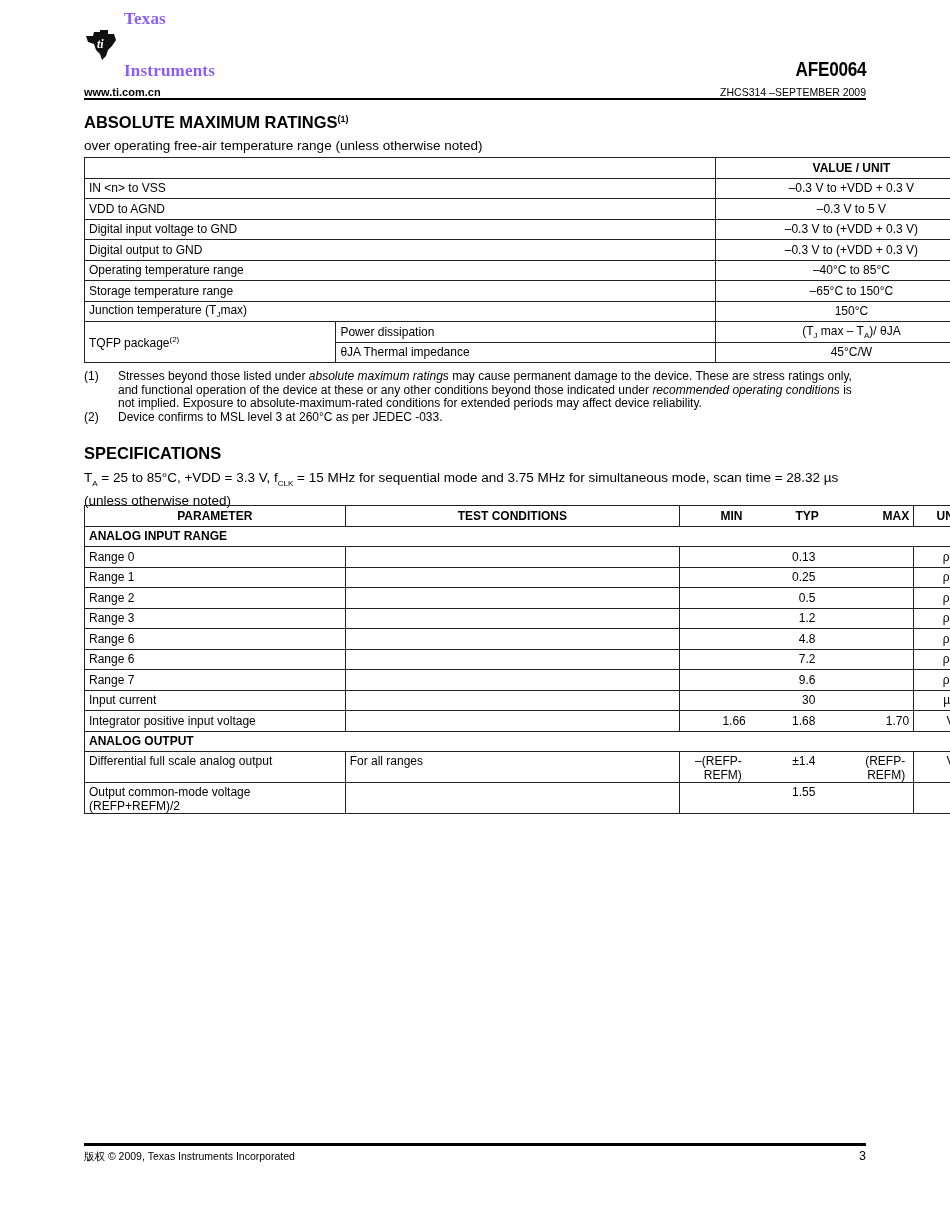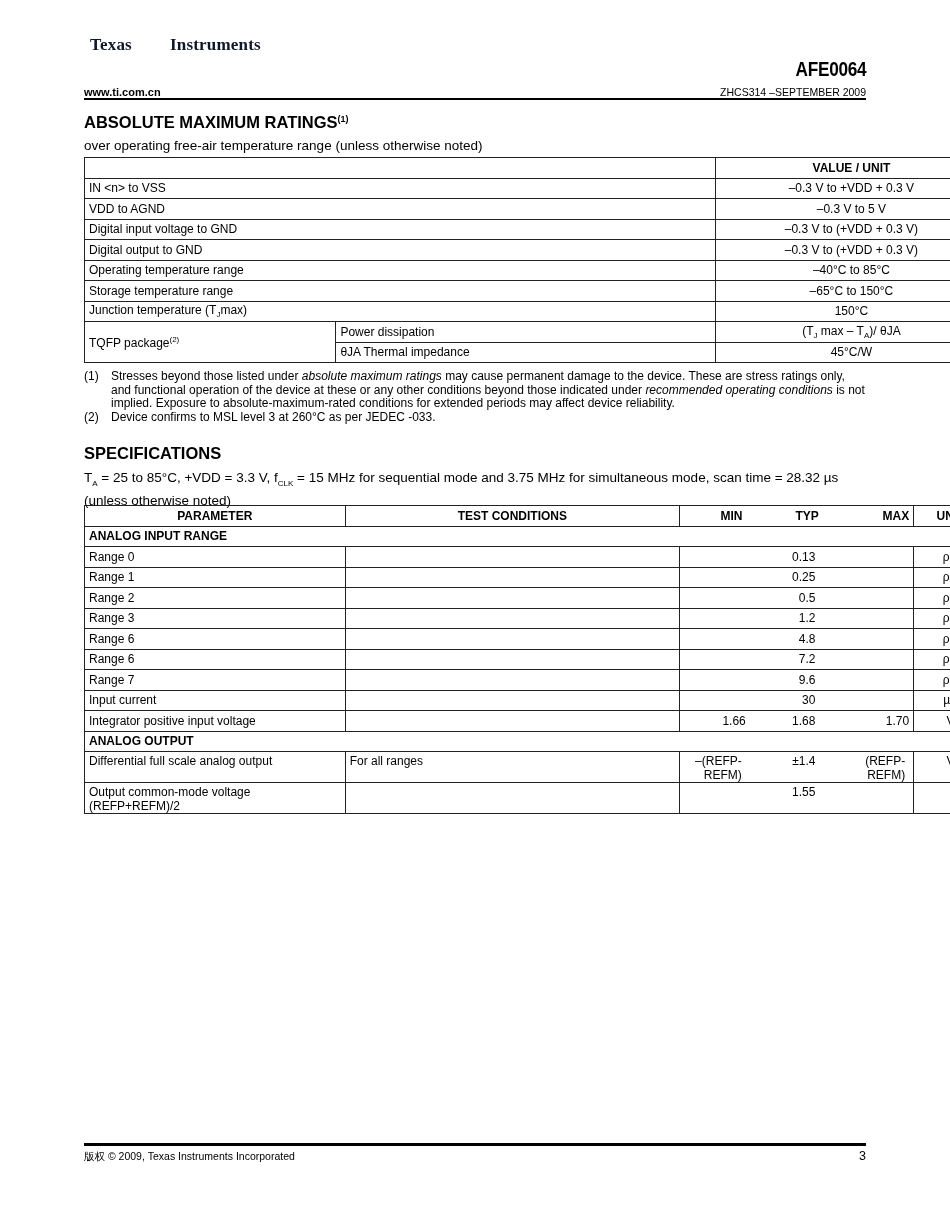--- a/index.html
+++ b/index.html
@@ -2,21 +2,21 @@
 <html><head>
 <meta charset="utf-8">
 <style>
   html, body { margin: 0; padding: 0; background: #ffffff; }
   body { width: 950px; height: 1230px; position: relative; font-family: "Liberation Sans", sans-serif; color: #000; overflow: hidden; }
   .abs { position: absolute; }
 
   
   .logo { left: 84px; top: 26px; width: 150px; height: 38px; display: flex; align-items: center; }
   .logo-mark { width: 34px; height: 34px; margin-right: 6px; }
-  .logo-text { display: flex; flex-direction: row; font-family: "Liberation Serif", serif; font-weight: bold; line-height: 13px; color: #0f172a; letter-spacing: 0.2px; gap: 38px; }
+  .logo-text { display: flex; flex-direction: column; font-family: "Liberation Serif", serif; font-weight: bold; line-height: 13px; color: #8b5cf6; letter-spacing: 0.2px; gap: 38px; }
   .logo-text .l1 { font-size: 14px; }
   .logo-text .l2 { font-size: 14px; }
   .logo-text .big { font-size: 17px; }
   .doc-id { right: 84px; top: 58px; font-size: 20px; font-weight: bold; font-family: "Liberation Sans", sans-serif; transform: scaleX(0.86); transform-origin: right center; letter-spacing: -0.3px; }
   .site { left: 84px; top: 86px; font-size: 11px; font-weight: bold; text-align: right; }
   .docnum { right: 84px; top: 86px; font-size: 10.5px; }
   .rule-top { left: 84px; top: 98px; width: 782px; height: 2px; background: #000; }
 
   h2.sec { position: absolute; margin: 0; font-size: 16.5px; font-weight: bold; left: 84px; }
   h2.sec sup { font-size: 9px; vertical-align: super; }
@@ -26,21 +26,21 @@
   table.grid td, table.grid th { border: 1px solid #222; padding: 0 4px; height: 19.5px; vertical-align: middle; }
   table.grid th { font-weight: bold; text-align: center; }
   .c { text-align: center; }
   .grp { font-weight: bold; }
   sub.s { font-size: 8px; vertical-align: sub; }
   sup.s { font-size: 8px; vertical-align: super; }
 
   .notes { position: absolute; left: 84px; top: 370px; width: 782px; font-size: 12px; line-height: 13.5px; }
   .note { display: flex; }
   .note .num { width: 27px; flex: none; }
-  .note .txt { flex: 1; }
+  .note .txt { flex: 1; margin-left: 7px; }
 
   .spec-cond { position: absolute; left: 84px; top: 469px; width: 782px; font-size: 13.5px; line-height: 17px; }
 
   table.spec td { height: 19.5px; }
   table.spec td.top { vertical-align: top; padding-top: 2px; }
   .minmaxcell { padding: 0 !important; margin-left: 36px; }
   .mm { display: flex; width: 100%; }
   .mm span { flex: 1; text-align: right; padding-right: 4px; box-sizing: border-box; }
 
   .rule-bot { left: 84px; top: 1143px; width: 782px; height: 3px; background: #000; }

